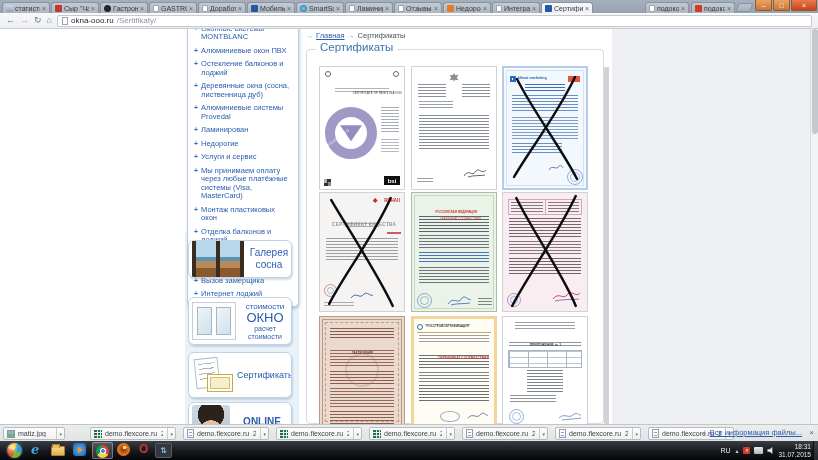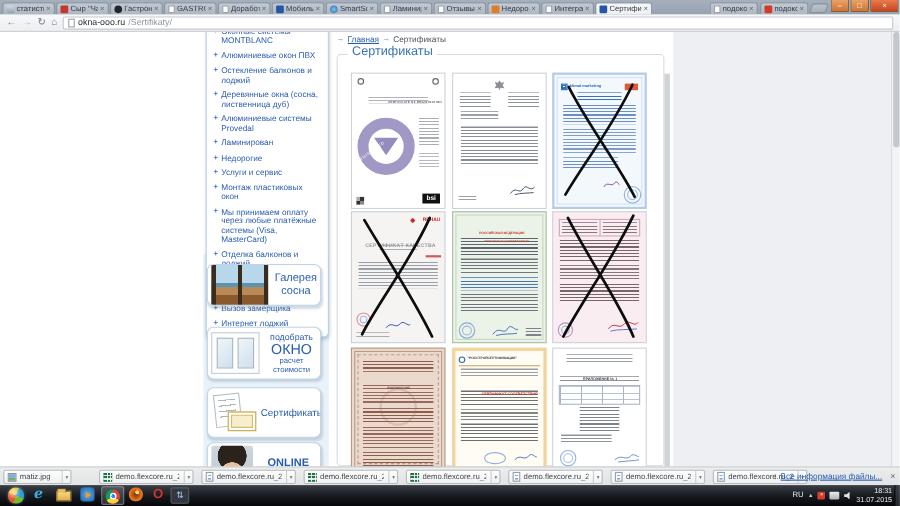--- a/index.html
+++ b/index.html
@@ -328,25 +328,25 @@
     <div class="mi">
         <span class="bullet">+</span>
         <span>Недорогие</span>
       </div>
     <div class="mi">
         <span class="bullet">+</span>
         <span>Услуги и сервис</span>
       </div>
     <div class="mi">
         <span class="bullet">+</span>
+        <span>Мы принимаем оплату через любые платёжные системы (Visa, MasterCard)</span>
+      </div>
+    <div class="mi">
+        <span class="bullet">+</span>
         <span>Монтаж пластиковых окон</span>
-      </div>
-    <div class="mi">
-        <span class="bullet">+</span>
-        <span>Мы принимаем оплату через любые платёжные системы (Visa, MasterCard)</span>
       </div>
     <div class="mi">
         <span class="bullet">+</span>
         <span>Отделка балконов и лоджий</span>
       </div>
     <div class="mi">
         <span class="bullet">+</span>
         <span>Полезная информация</span>
       </div>
     <div class="mi">
@@ -369,21 +369,21 @@
         <div>Галерея</div>
         <div>сосна</div>
       </div>
   </div>
   <div class="wcard" id="w-calc">
     <div class="cimg">
         <span class="pane l"></span>
         <span class="pane r"></span>
       </div>
     <div class="wtxt" style="font-size:8px;line-height:9px">
-      <div>подобрать</div>
+      <div>стоимости</div>
       <div style="font-size:13px;line-height:14px">ОКНО</div>
       <div style="font-size:7px;line-height:8px">расчет стоимости</div>
     </div>
   </div>
   <div class="wcard" id="w-cert">
     <div class="certimg">
         <span class="doc1"></span>
         <span class="doc2"></span>
       </div>
     <div class="wtxt" style="font-size:9px">Сертификаты</div>

